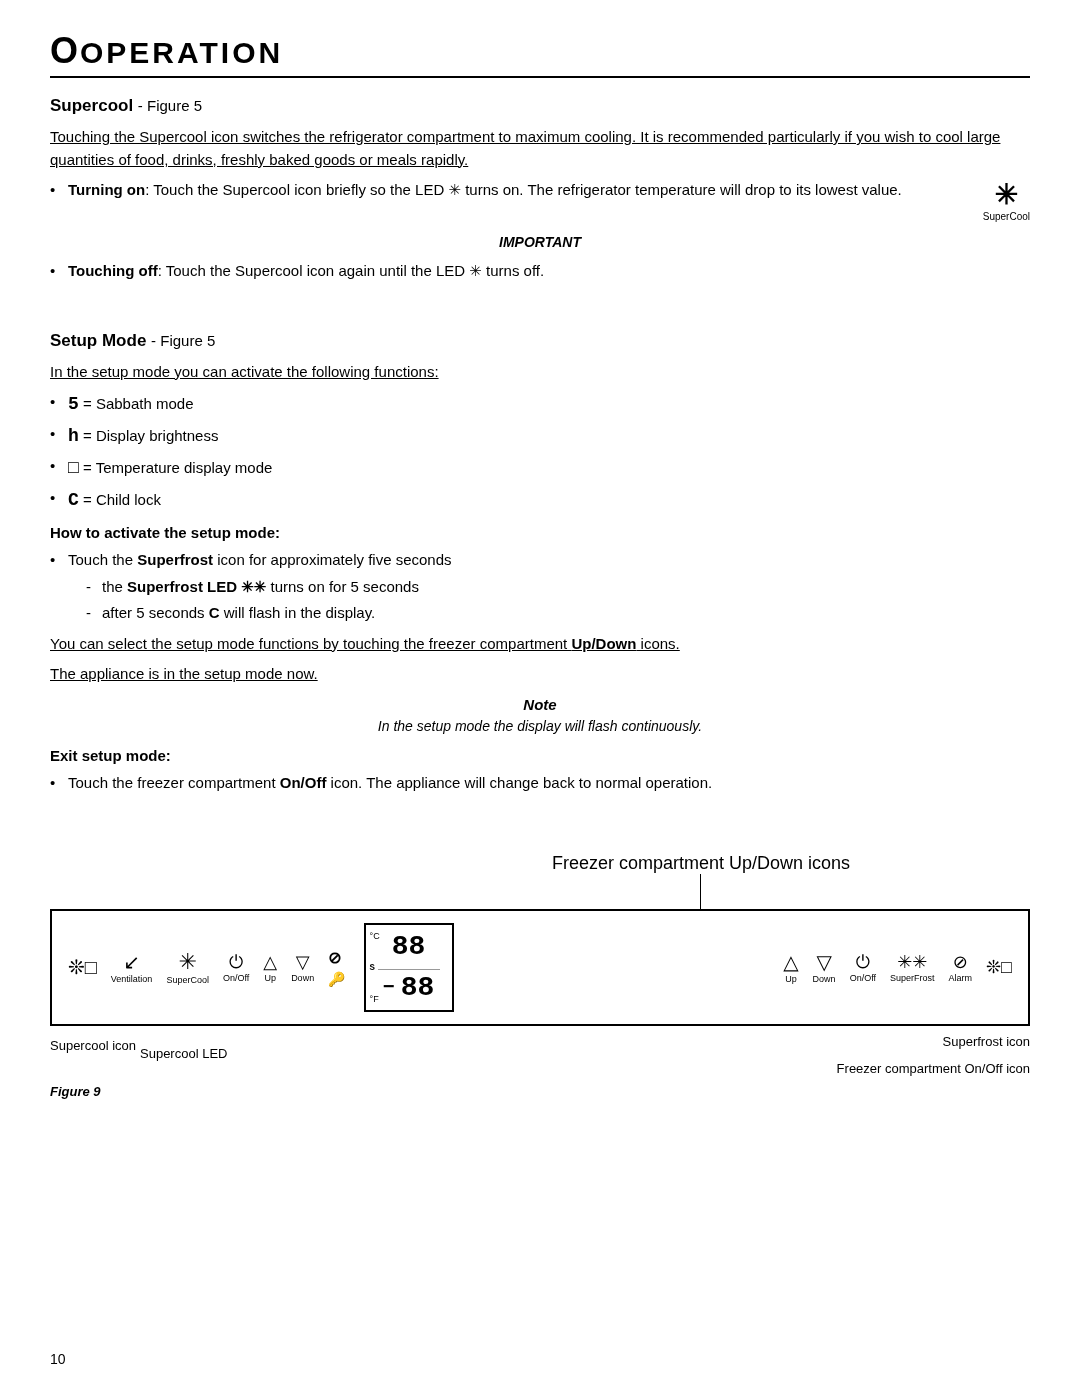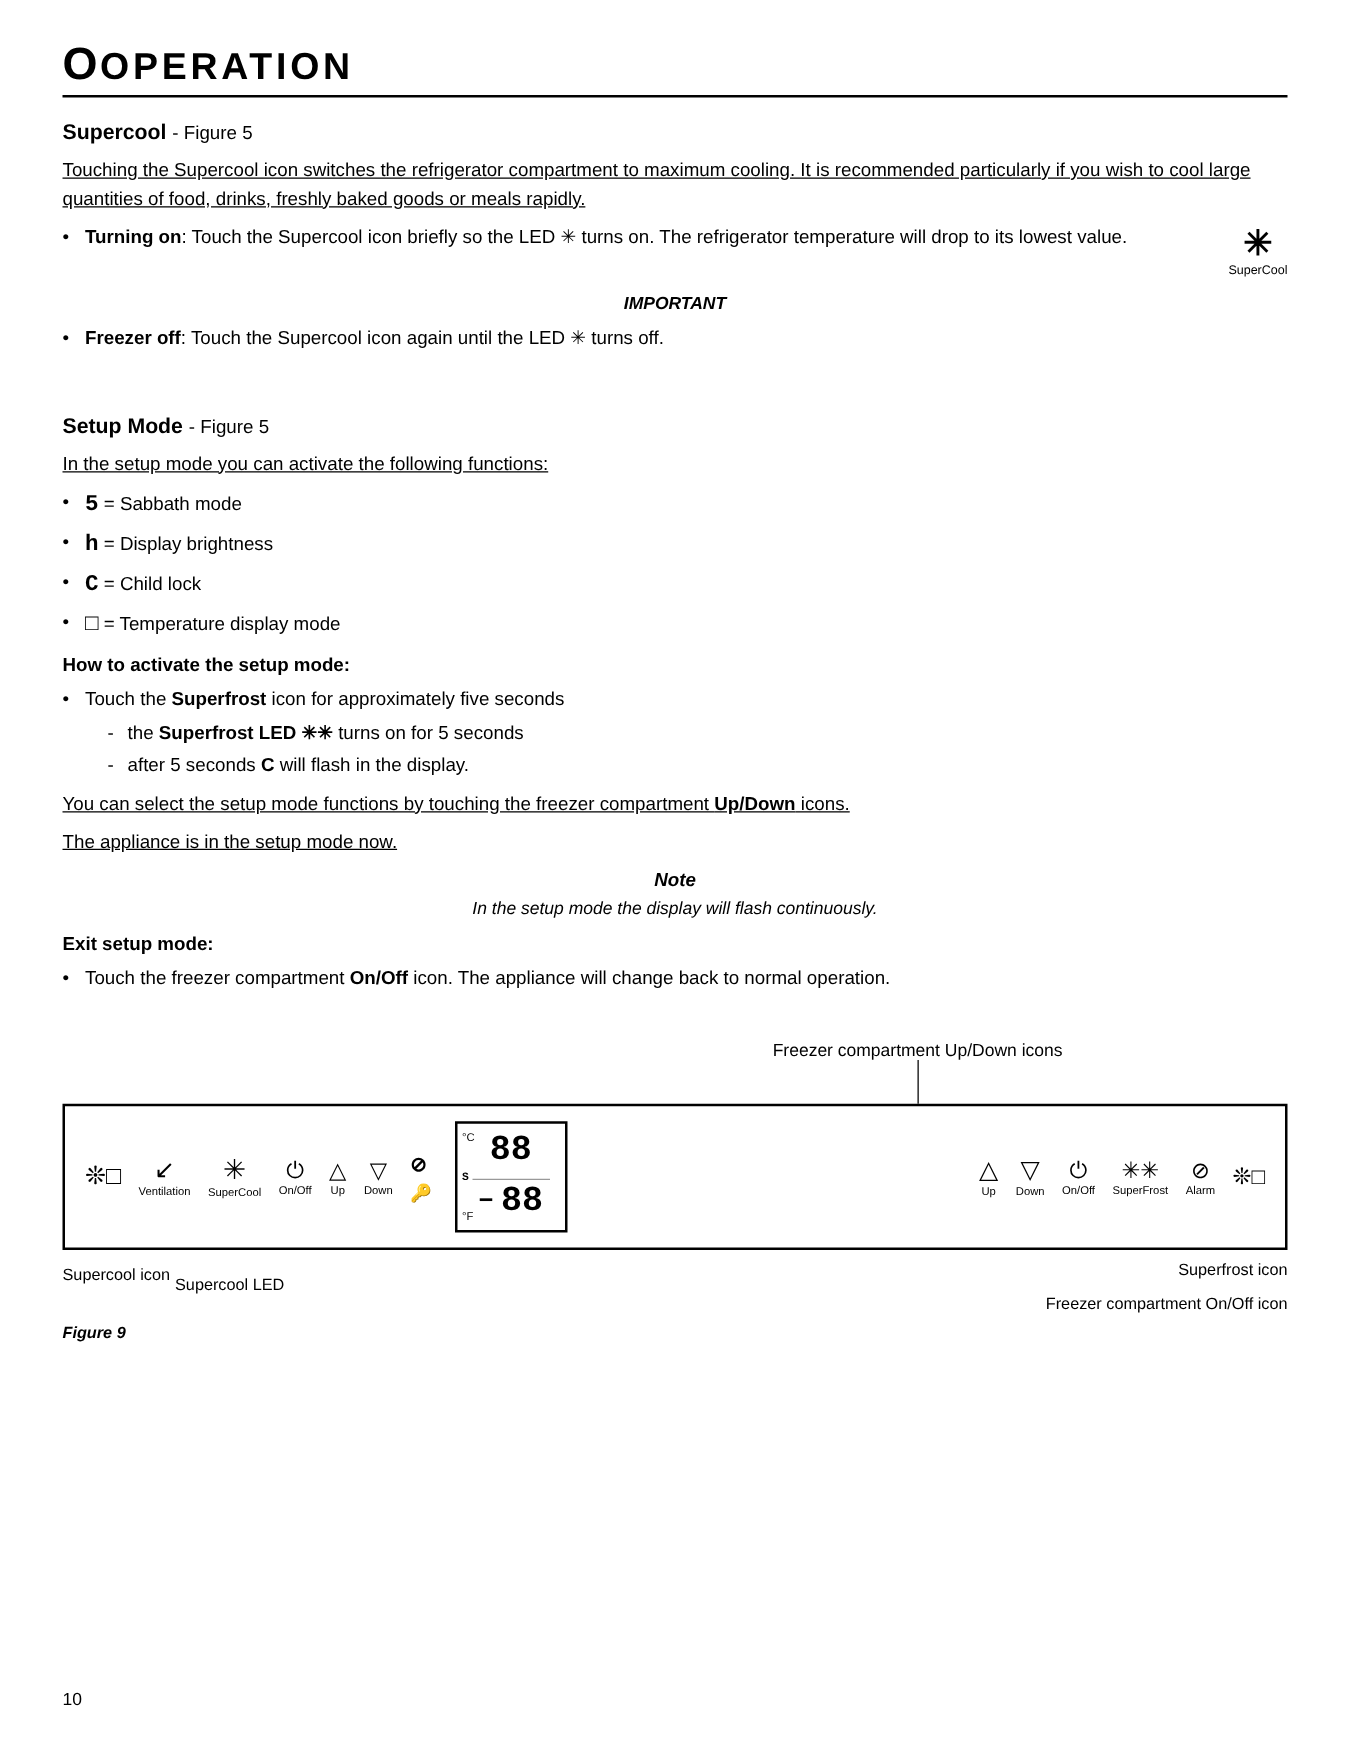--- a/index.html
+++ b/index.html
@@ -317,37 +317,37 @@
         </div>
       </li>
     </ul>
 
     <div class="important-box">
       <div class="important-title">IMPORTANT</div>
     </div>
 
     <ul>
       <li>
-        <strong>Freezer off</strong><span>: Touch the Supercool icon again until the LED ✳ turns off.</span>
+        <strong>Touching off</strong><span>: Touch the Supercool icon again until the LED ✳ turns off.</span>
       </li>
     </ul>
   </div>
 
   <div class="col-right">
     <div class="section-title">
       <span>Setup Mode</span>
       <em>- Figure 5</em>
     </div>
     <p>In the setup mode you can activate the following functions:</p>
 
     <ul class="symbol-list">
       <li><span class="setup-symbol">5</span> = Sabbath mode</li>
       <li><span class="setup-symbol">h</span> = Display brightness</li>
+      <li><span class="setup-symbol">□</span> = Temperature display mode</li>
       <li><span class="setup-symbol">C</span> = Child lock</li>
-      <li><span class="setup-symbol">□</span> = Temperature display mode</li>
     </ul>
 
     <div class="sub-heading">How to activate the setup mode:</div>
 
     <ul>
       <li>
         Touch the <strong>Superfrost</strong> icon for approximately five seconds
         <ul class="dash-list">
           <li>the <strong>Superfrost LED ✳✳</strong> turns on for 5 seconds</li>
           <li>after 5 seconds <strong>C</strong> will flash in the display.</li>
@@ -372,21 +372,21 @@
   </div>
 
 </div>
 
 <div class="figure-area">
 
   <div class="control-panel-wrapper">
 
     <div style="display:flex; justify-content:flex-end; padding-right:180px; margin-bottom:0;">
       <div style="display:flex; flex-direction:column; align-items:center;">
-        <span style="font-size:14px; white-space:nowrap;">Freezer compartment Up/Down icons</span>
+        <span style="font-size:18px; white-space:nowrap;margin-top:21px;">Freezer compartment Up/Down icons</span>
         <div style="width:1px; height:35px; background:#000;"></div>
       </div>
     </div>
 
     <div class="panel-box">
 
       <div class="panel-left">
 
         <div class="ctrl-icon">
           <span class="sym" style="font-size:20px;">❊□</span>

